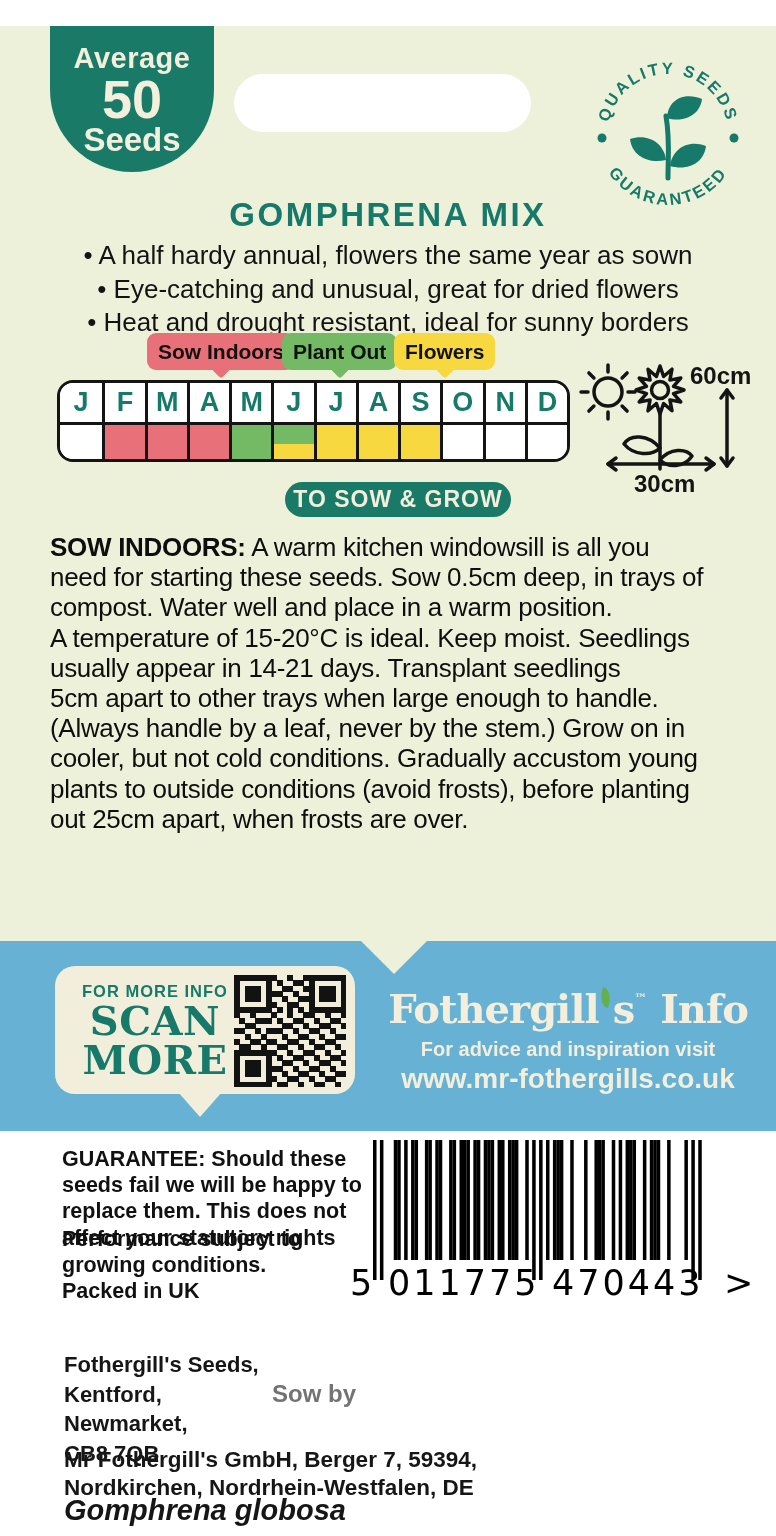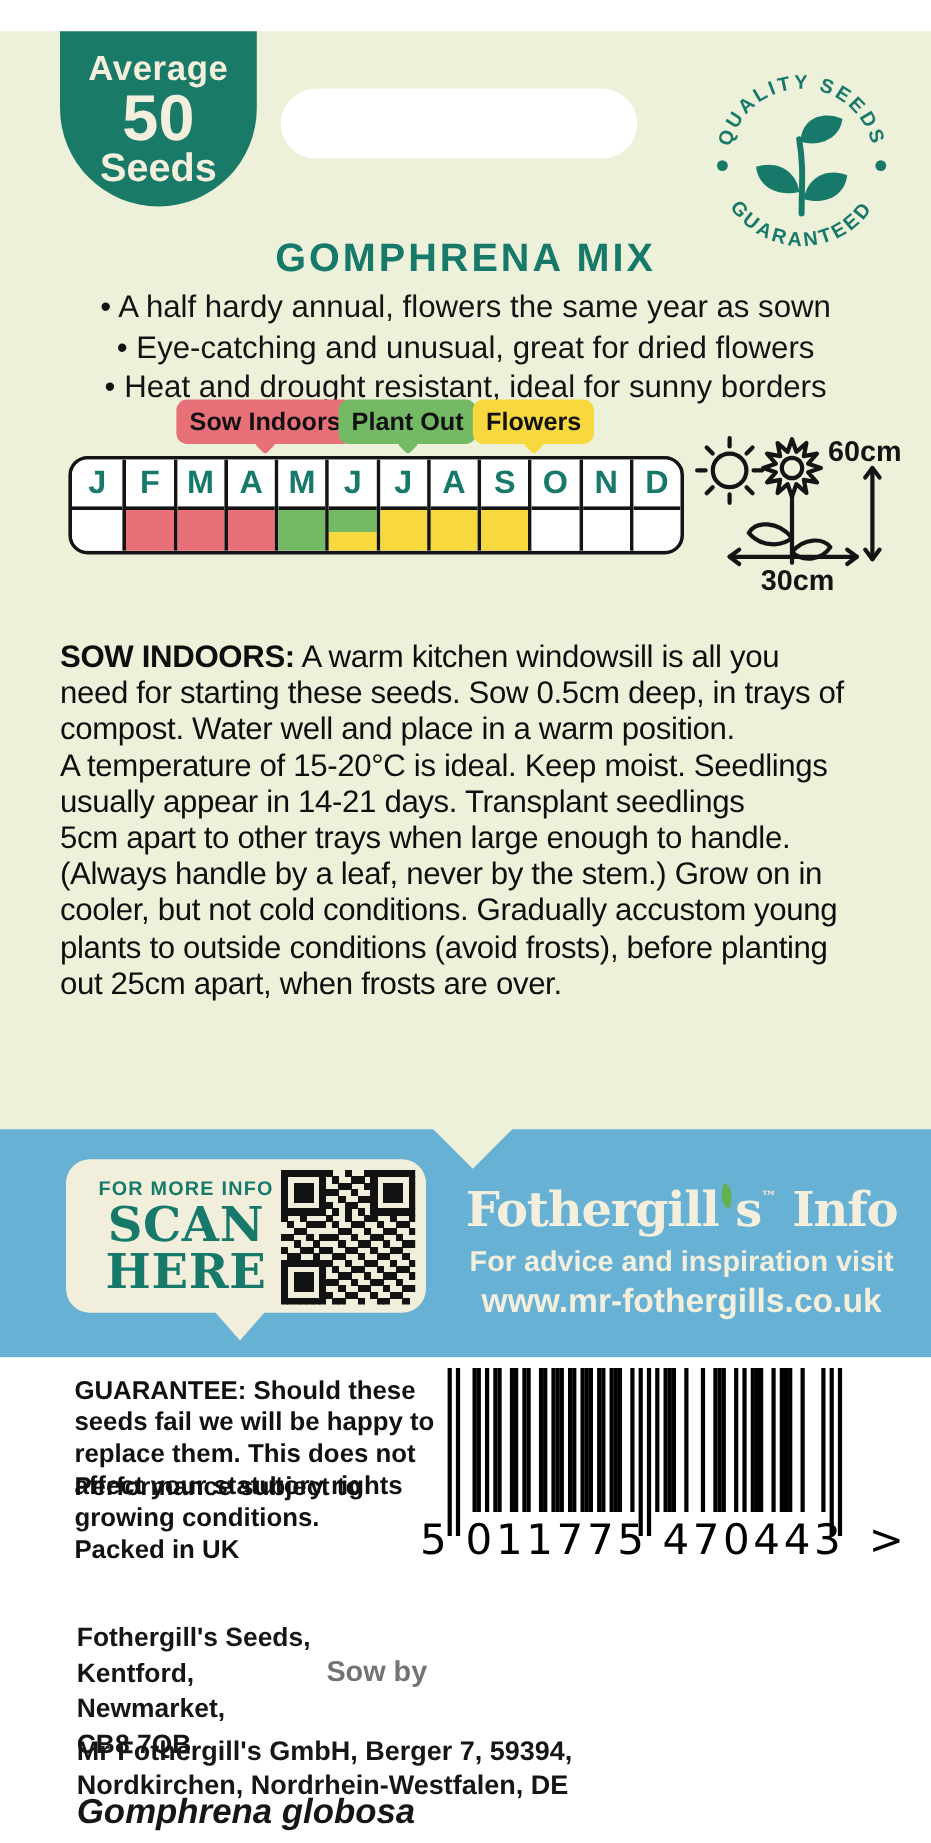--- a/index.html
+++ b/index.html
@@ -58,21 +58,21 @@
           border-left:22px solid transparent;border-right:22px solid transparent;border-top:25px solid #f1efdc;}
   #scanblock{width:172px;text-align:center;color:#17796a;}
   #scanblock .mi{font-size:16.5px;font-weight:bold;letter-spacing:1px;}
   #scanblock .big{font-family:"DejaVu Serif",serif;font-weight:bold;font-size:40px;line-height:39px;letter-spacing:.5px;}
   #qr{position:absolute;left:179px;top:9px;}
   #infoblock{position:absolute;left:368px;top:972px;width:400px;text-align:center;color:#f3efdc;}
   #brandline{font-family:"DejaVu Serif",serif;font-weight:bold;font-size:40px;line-height:54px;letter-spacing:-1px;white-space:nowrap;text-align:center;}
   #brandline .tm{font-size:13px;vertical-align:20px;letter-spacing:0;}
   .leaf{display:inline-block;width:11px;height:19px;background:#63b04e;border-radius:0 95% 0 95%;
         transform:rotate(18deg);margin:0 2px 0 1px;vertical-align:16px;}
-  #tag1{font-size:24px;font-weight:bold;margin-top:2px;}
+  #tag1{font-size:20px;font-weight:bold;margin-top:2px;}
   #tag2{font-size:28px;font-weight:bold;margin-top:2px;}
   
   #guarantee{position:absolute;left:62px;top:1146px;font-weight:bold;font-size:21.5px;line-height:26.2px;white-space:pre;color:#111;}
   #performance{position:absolute;left:62px;top:1226px;font-weight:bold;font-size:21.5px;line-height:26.2px;white-space:pre;color:#111;}
   #barcode{position:absolute;left:340px;top:1138px;}
   #barcode text{font-family:"DejaVu Sans",sans-serif;font-size:35px;fill:#000;}
   #address{position:absolute;left:64px;top:1350px;font-weight:bold;font-size:22px;line-height:29.5px;white-space:pre;color:#161616;}
   #sowby{position:absolute;left:272px;top:1380px;font-weight:bold;font-size:24px;color:#737373;}
   #company{position:absolute;left:64px;top:1446px;font-weight:bold;font-size:22.5px;line-height:28px;white-space:pre;color:#161616;}
   #botanical{position:absolute;left:64px;top:1494px;font-weight:bold;font-style:italic;font-size:29px;color:#161616;}
@@ -211,40 +211,41 @@
       <g>
         <line x1="149" y1="34" x2="149" y2="110"></line>
         <polyline points="143,42 149,34 155,42"></polyline>
         <polyline points="143,102 149,110 155,102"></polyline>
       </g>
     </g>
     <text x="112" y="28" font-family="Liberation Sans, sans-serif" font-weight="bold" font-size="24" fill="#141414">60cm</text>
     <text x="56" y="136" font-family="Liberation Sans, sans-serif" font-weight="bold" font-size="24" fill="#141414">30cm</text>
   </svg>
 
+  <div id="sowgrow">TO SOW &amp; GROW</div>
 
   <div id="sowtext"><strong>SOW INDOORS:</strong><span> A warm kitchen windowsill is all you
 need for starting these seeds. Sow 0.5cm deep, in trays of
 compost. Water well and place in a warm position.
 A temperature of 15-20°C is ideal. Keep moist. Seedlings
 usually appear in 14-21 days. Transplant seedlings
 5cm apart to other trays when large enough to handle.
 (Always handle by a leaf, never by the stem.) Grow on in
 cooler, but not cold conditions. Gradually accustom young
 plants to outside conditions (avoid frosts), before planting
 out 25cm apart, when frosts are over.</span></div>
 
   <div id="blueband"></div>
   <div id="notch"></div>
 
   <div id="bubble">
     <div id="scanblock">
       <div class="mi">FOR MORE INFO</div>
       <div class="big">SCAN</div>
-      <div class="big">HERE</div>
+      <div class="big">MORE</div>
     </div>
     <svg id="qr" width="112" height="112" viewBox="0 0 112 112" shape-rendering="crispEdges">
         <rect x="0.00" y="0.00" width="6" height="6" fill="#121212"></rect>
         <rect x="5.33" y="0.00" width="6" height="6" fill="#121212"></rect>
         <rect x="10.67" y="0.00" width="6" height="6" fill="#121212"></rect>
         <rect x="16.00" y="0.00" width="6" height="6" fill="#121212"></rect>
         <rect x="21.33" y="0.00" width="6" height="6" fill="#121212"></rect>
         <rect x="26.67" y="0.00" width="6" height="6" fill="#121212"></rect>
         <rect x="32.00" y="0.00" width="6" height="6" fill="#121212"></rect>
         <rect x="37.33" y="0.00" width="6" height="6" fill="#121212"></rect>

